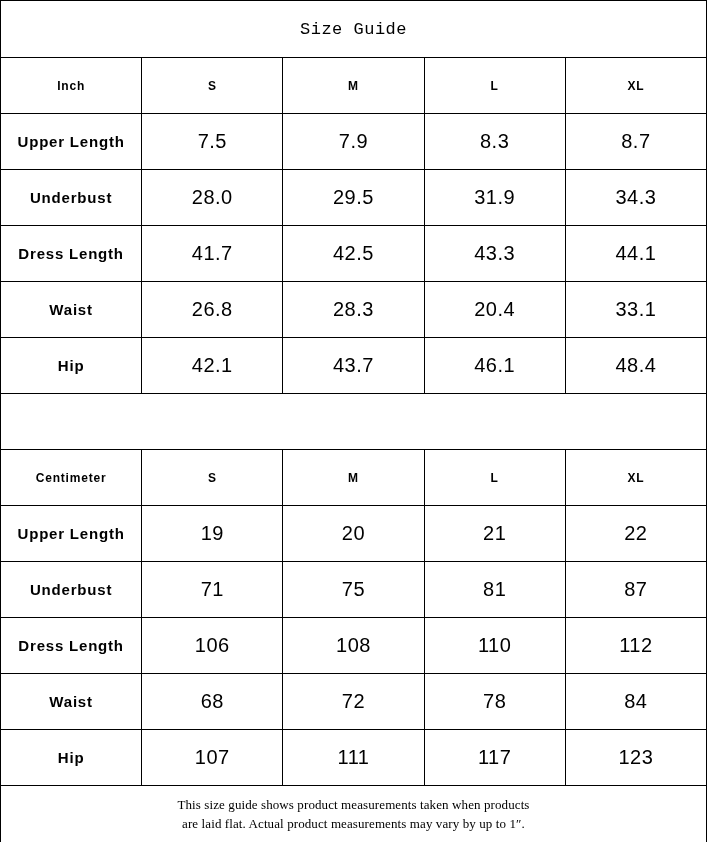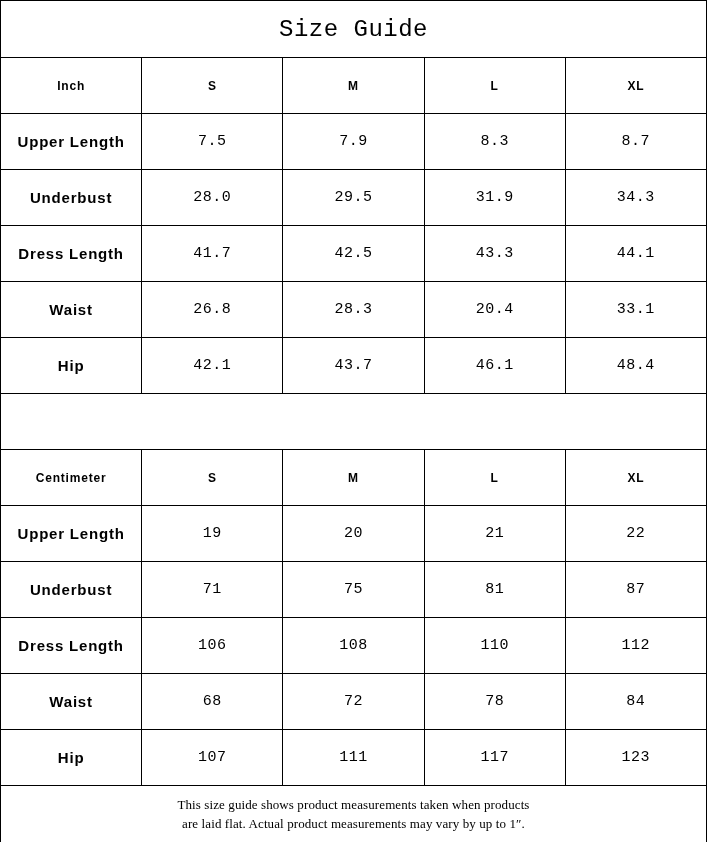--- a/index.html
+++ b/index.html
@@ -21,41 +21,41 @@
   table.size-guide td {
     border: 1px solid #000000;
     text-align: center;
     vertical-align: middle;
     padding: 0;
     overflow: hidden;
   }
   tr.title-row { height: 57px; }
   tr.title-row td {
     font-family: "Liberation Mono", "DejaVu Sans Mono", monospace;
-    font-size: 24px;
+    font-size: 17px;
     font-weight: 400;
     letter-spacing: 0.5px;
   }
   tr.header-row, tr.data-row, tr.spacer-row { height: 56px; }
   td.hdr {
     font-family: "Liberation Sans", sans-serif;
     font-weight: 700;
     font-size: 12px;
     letter-spacing: 0.8px;
   }
   td.lbl {
     font-family: "Liberation Sans", sans-serif;
     font-weight: 700;
     font-size: 15px;
     letter-spacing: 0.8px;
   }
   td.val {
-    font-family: Liberation Mono, monospace;
+    font-family: Liberation Sans, sans-serif;
     font-weight: 400;
-    font-size: 15px;
+    font-size: 20px;
     letter-spacing: 0.5px;
   }
   tr.footnote-row { height: 57px; }
   td.footnote {
     text-align: left;
     padding-left: 96px;
     font-family: Liberation Serif, serif;
     font-size: 13px;
     letter-spacing: 0.1px;
   }

